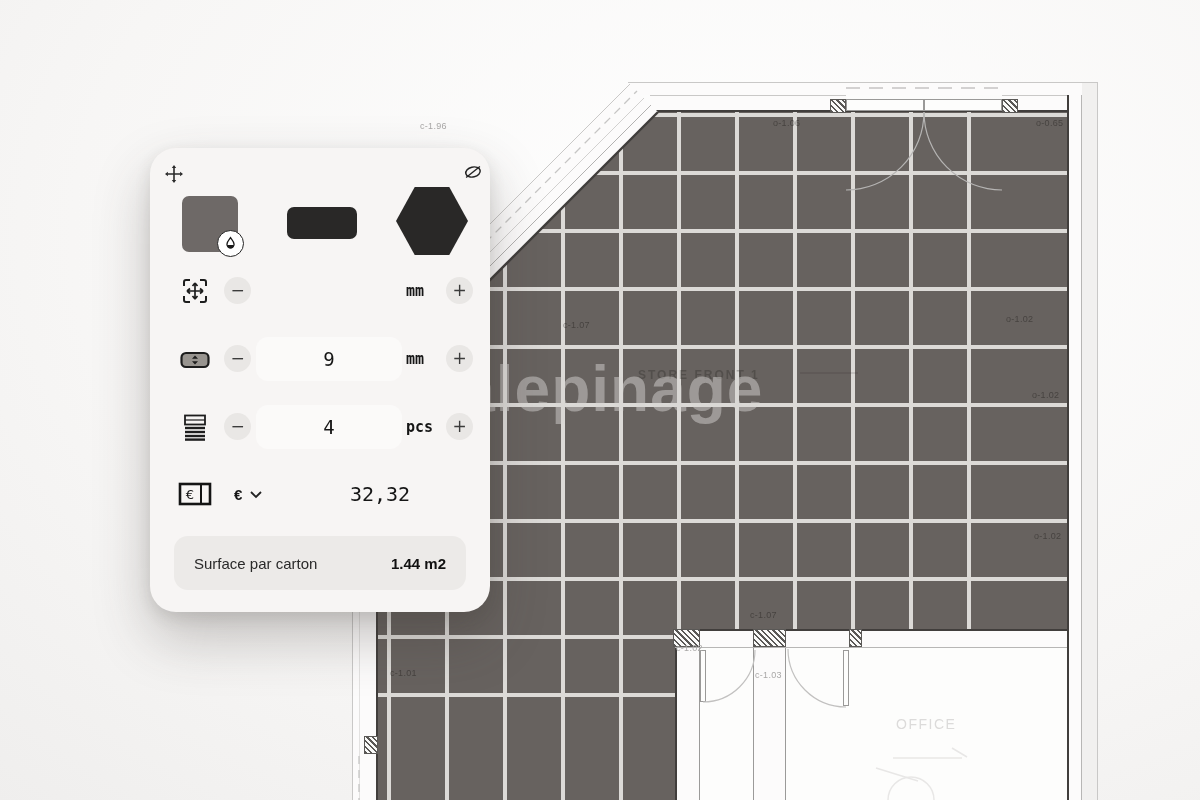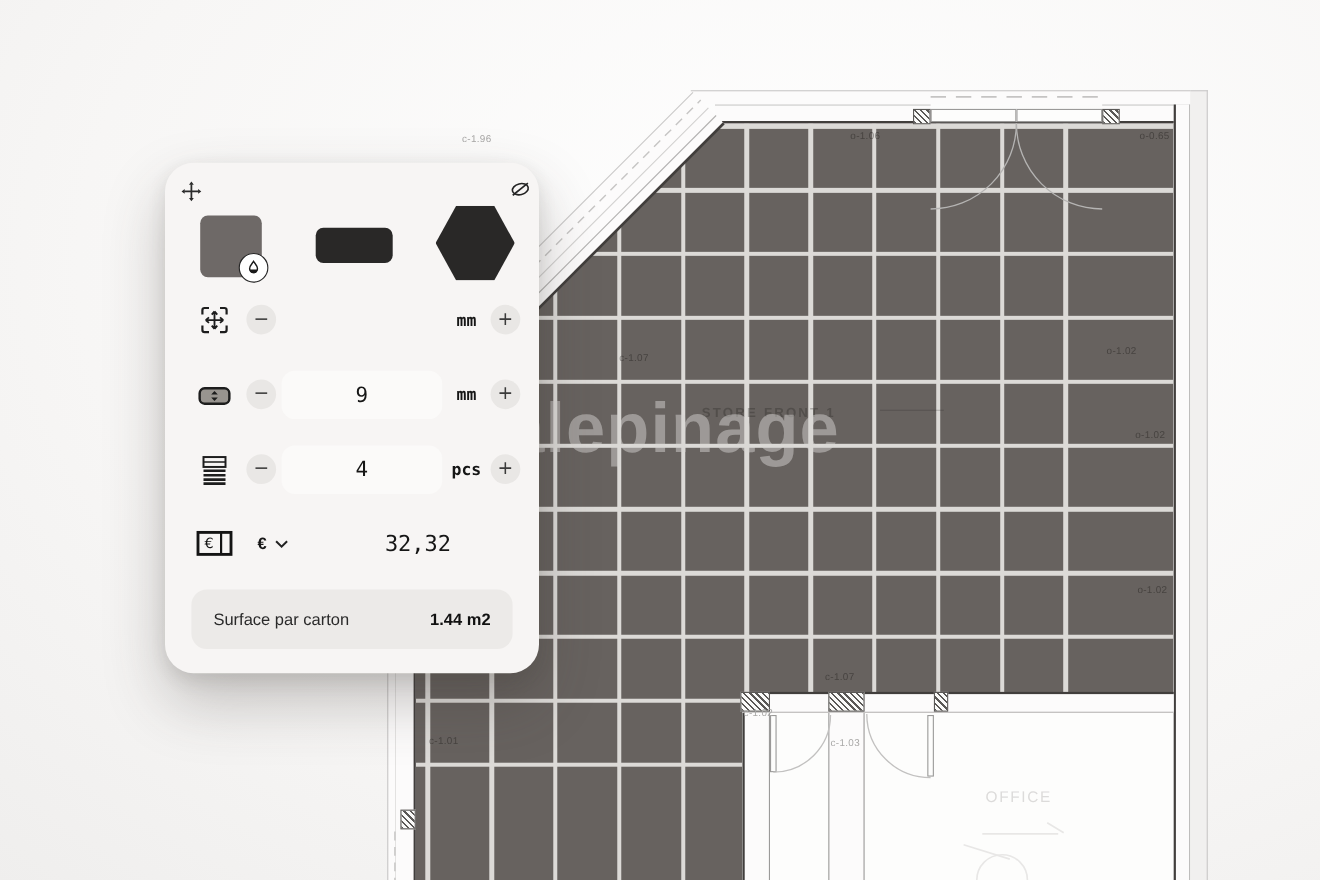--- a/index.html
+++ b/index.html
@@ -52,21 +52,21 @@
     clip-path:polygon(26% 0%,74% 0%,100% 50%,74% 100%,26% 100%,0% 50%);}
   .prow{position:absolute;left:0;width:100%;height:44px;}
   .r1{top:121px}.r2{top:189px}.r3{top:257px}.r4{top:324px}
   .prow .rowicon{position:absolute;}
   .step{position:absolute;width:27px;height:27px;top:8px;border:none;border-radius:50%;
     background:#e9e7e5;color:#3b3b3b;font-size:17px;line-height:25px;text-align:center;padding:0;
     font-family:"DejaVu Sans",sans-serif;cursor:pointer;}
   .step.minus{left:74px}.step.plus{left:296px}
   .field{position:absolute;left:106px;width:146px;height:44px;border-radius:12px;background:#fbfaf9;
     text-align:center;line-height:44px;font-family:"DejaVu Sans Mono",monospace;font-size:19px;color:#161616;}
-  .unit{position:absolute;left:256px;width:36px;height:44px;line-height:44px;text-align:center;
+  .unit{position:absolute;left:256px;width:36px;height:44px;line-height:44px;
     font-family:"DejaVu Sans Mono",monospace;font-weight:700;font-size:15px;color:#161616;}
   .currency{position:absolute;left:84px;top:0;height:44px;display:flex;align-items:center;gap:7px;
     font-size:15px;font-weight:700;color:#161616;cursor:pointer;}
   .price-val{position:absolute;left:150px;width:160px;height:44px;line-height:44px;text-align:center;
     font-family:"DejaVu Sans Mono",monospace;font-size:20px;color:#161616;}
   .summary{position:absolute;left:24px;top:388px;width:292px;height:54px;border-radius:14px;background:#eceae8;
     display:flex;align-items:center;justify-content:space-between;padding:0 20px;box-sizing:border-box;}
   .summary .lab{font-size:15px;color:#2a2a2a;}
   .summary .val{font-size:15px;font-weight:700;color:#111;margin-left:20px;}
 </style>

